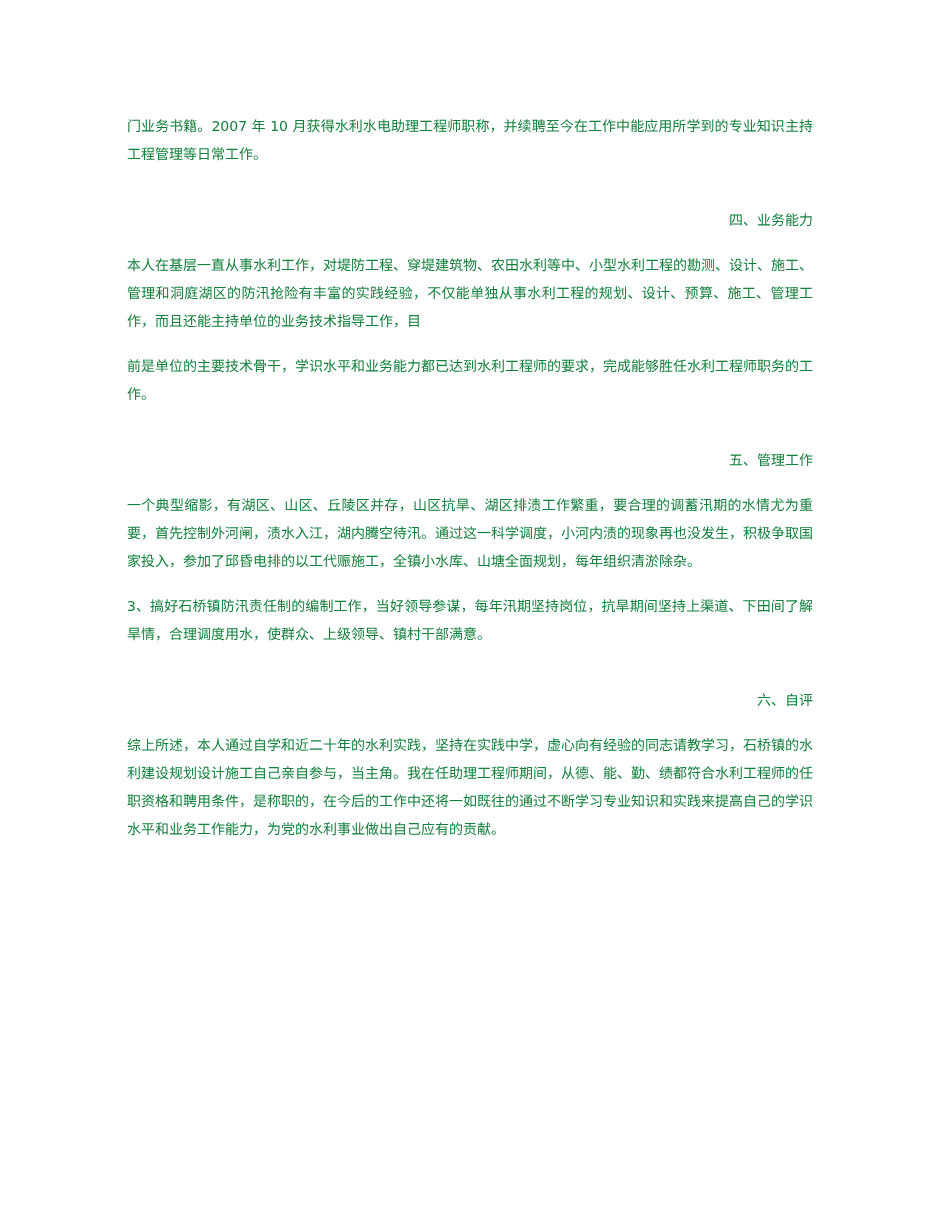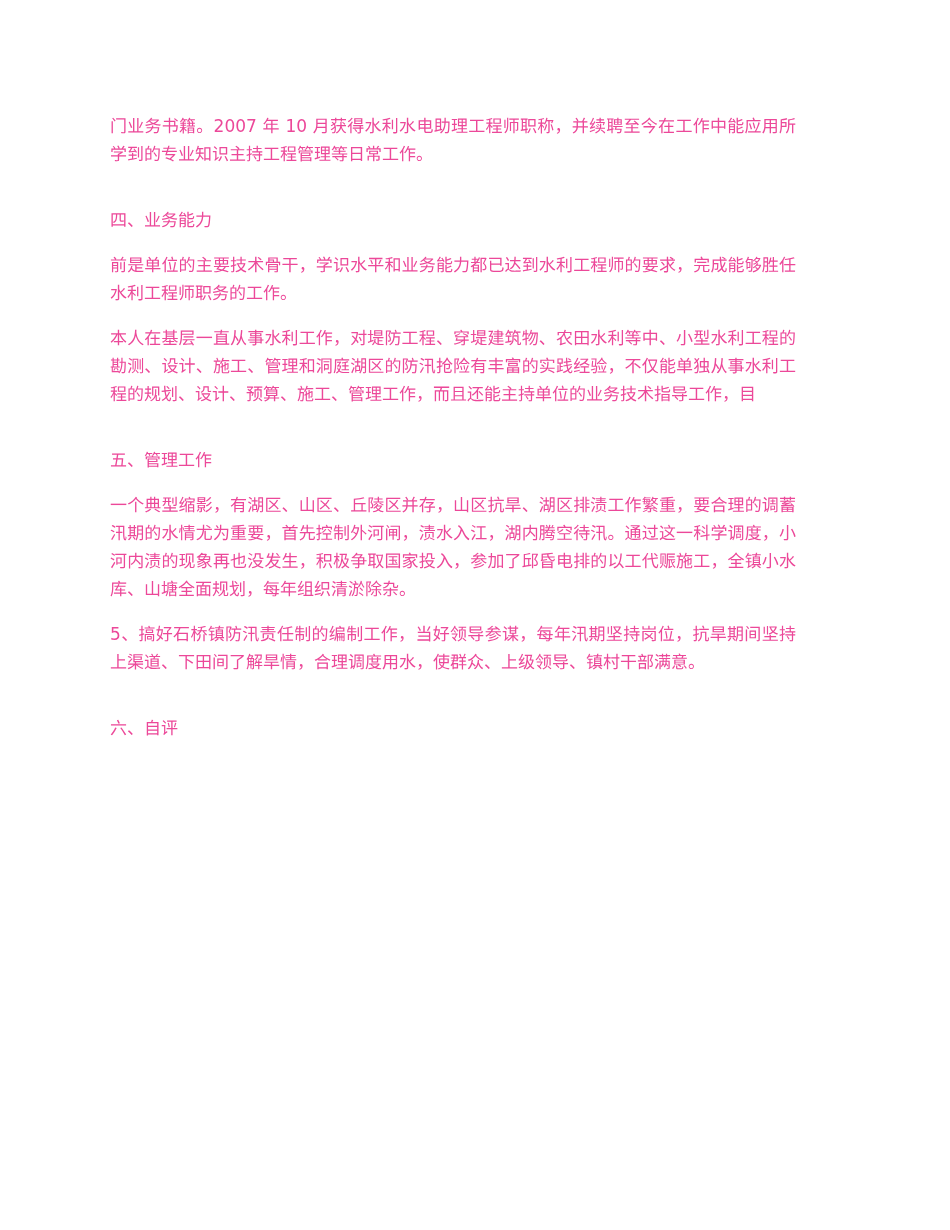--- a/index.html
+++ b/index.html
@@ -11,44 +11,45 @@
     position: relative;
     width: 950px;
     height: 1230px;
     background: #ffffff;
     overflow: hidden;
     font-family: "DejaVu Sans", "Liberation Sans", sans-serif;
   }
   .content {
     position: absolute;
     top: 112px;
-    left: 110px;
+    left: 127px;
     width: 686px;
-    color: #ec4899;
-    font-size: 17px;
+    color: #15803d;
+    font-size: 14px;
     line-height: 28px;
     text-align: justify;
     text-justify: inter-character;
   }
   .content p {
     margin: 0 0 17px 0;
     padding: 0;
   }
   .content p.heading {
-    text-align: left;
+    text-align: right;
     margin-top: 38px;
   }
 </style>
 </head>
 <body>
 
 <div class="page">
   <div class="content">
     <p>门业务书籍。2007 年 10 月获得水利水电助理工程师职称，并续聘至今在工作中能应用所学到的专业知识主持工程管理等日常工作。</p>
     <p class="heading">四、业务能力</p>
+    <p>本人在基层一直从事水利工作，对堤防工程、穿堤建筑物、农田水利等中、小型水利工程的勘测、设计、施工、管理和洞庭湖区的防汛抢险有丰富的实践经验，不仅能单独从事水利工程的规划、设计、预算、施工、管理工作，而且还能主持单位的业务技术指导工作，目</p>
     <p>前是单位的主要技术骨干，学识水平和业务能力都已达到水利工程师的要求，完成能够胜任水利工程师职务的工作。</p>
-    <p>本人在基层一直从事水利工作，对堤防工程、穿堤建筑物、农田水利等中、小型水利工程的勘测、设计、施工、管理和洞庭湖区的防汛抢险有丰富的实践经验，不仅能单独从事水利工程的规划、设计、预算、施工、管理工作，而且还能主持单位的业务技术指导工作，目</p>
     <p class="heading">五、管理工作</p>
     <p>一个典型缩影，有湖区、山区、丘陵区并存，山区抗旱、湖区排渍工作繁重，要合理的调蓄汛期的水情尤为重要，首先控制外河闸，渍水入江，湖内腾空待汛。通过这一科学调度，小河内渍的现象再也没发生，积极争取国家投入，参加了邱昏电排的以工代赈施工，全镇小水库、山塘全面规划，每年组织清淤除杂。</p>
-    <p>5、搞好石桥镇防汛责任制的编制工作，当好领导参谋，每年汛期坚持岗位，抗旱期间坚持上渠道、下田间了解旱情，合理调度用水，使群众、上级领导、镇村干部满意。</p>
+    <p>3、搞好石桥镇防汛责任制的编制工作，当好领导参谋，每年汛期坚持岗位，抗旱期间坚持上渠道、下田间了解旱情，合理调度用水，使群众、上级领导、镇村干部满意。</p>
     <p class="heading">六、自评</p>
+    <p>综上所述，本人通过自学和近二十年的水利实践，坚持在实践中学，虚心向有经验的同志请教学习，石桥镇的水利建设规划设计施工自己亲自参与，当主角。我在任助理工程师期间，从德、能、勤、绩都符合水利工程师的任职资格和聘用条件，是称职的，在今后的工作中还将一如既往的通过不断学习专业知识和实践来提高自己的学识水平和业务工作能力，为党的水利事业做出自己应有的贡献。</p>
   </div>
 </div>
 
 </body></html>

